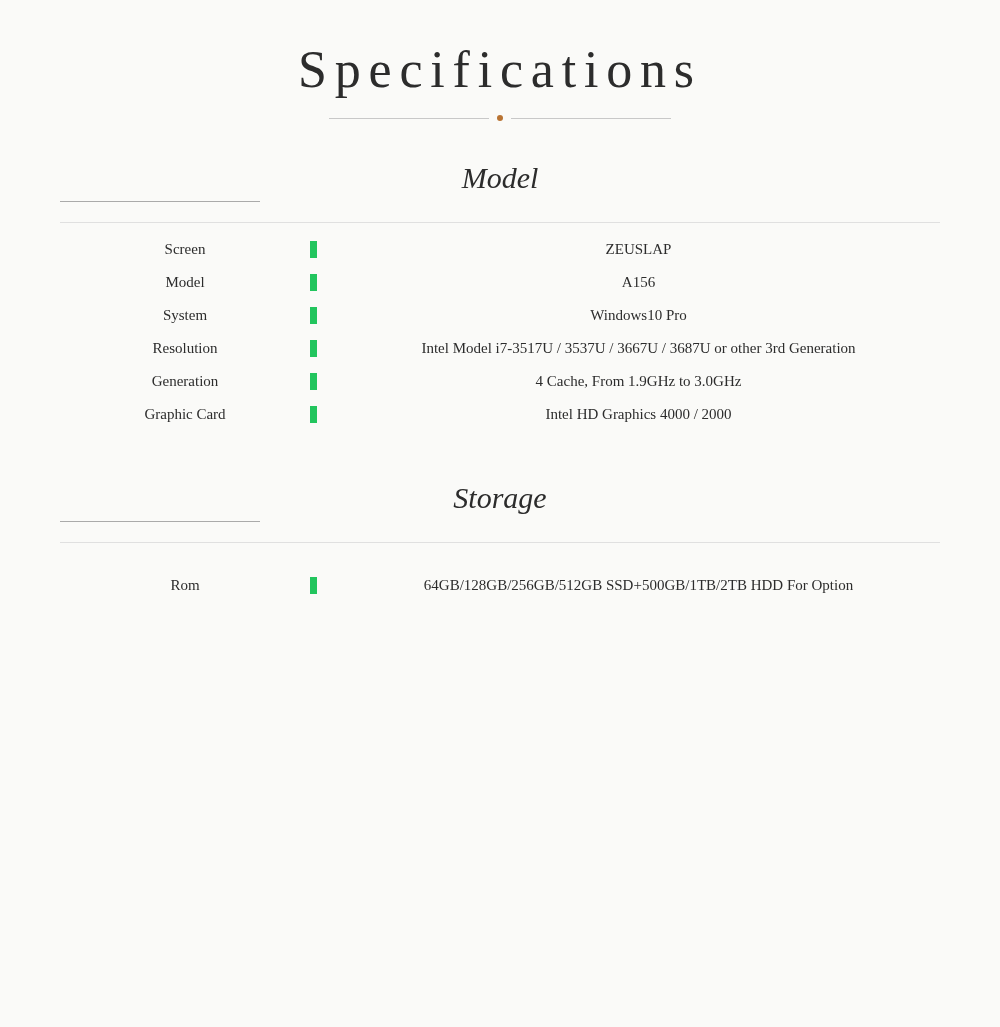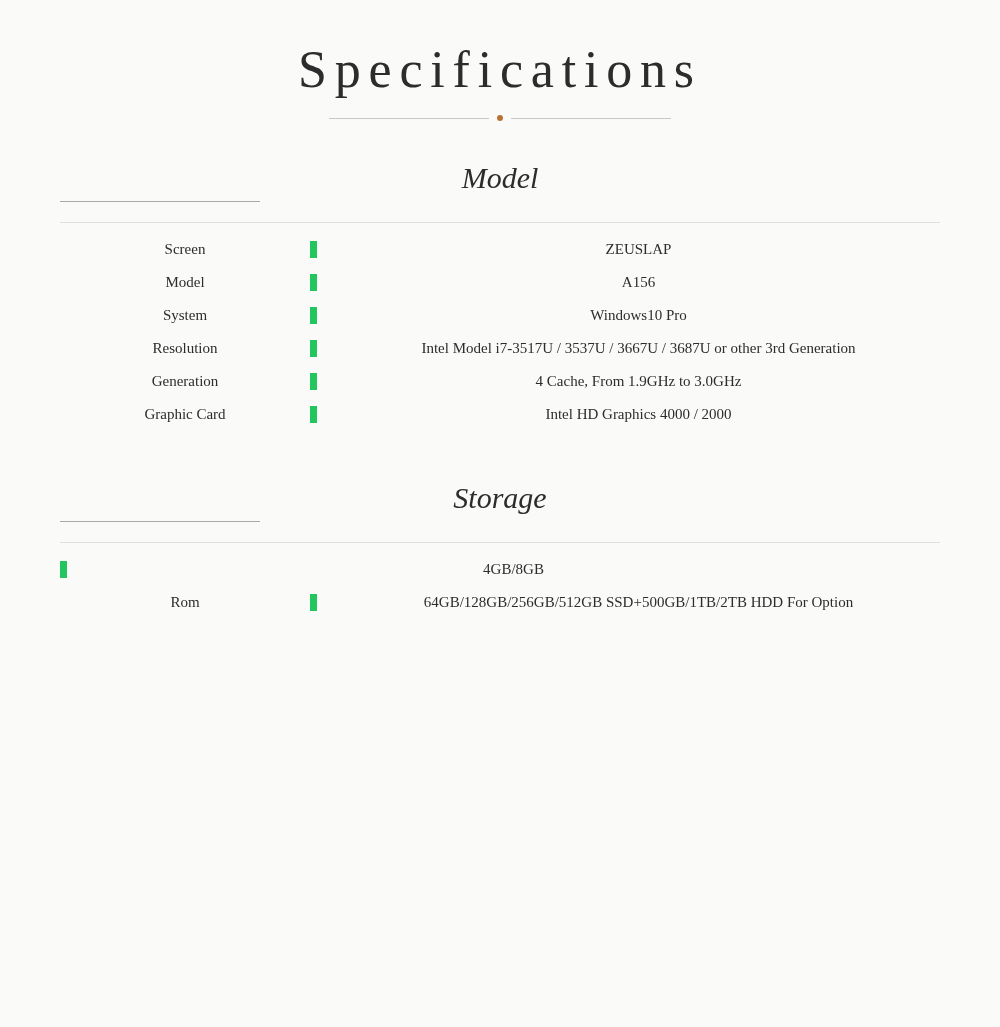--- a/index.html
+++ b/index.html
@@ -164,21 +164,20 @@
         </div>
       </div>
       <div class="section">
         <div class="section-header">
           <h2 class="section-title">Storage</h2>
           <div class="section-underline"></div>
         </div>
         <div class="full-divider"></div>
         <div class="specs-table">
           <div class="spec-row">
-            <div class="spec-value">4GB/8GB</div>
           </div>
           <div class="spec-row">
             <div class="spec-label">Rom</div>
             <div class="spec-value">64GB/128GB/256GB/512GB SSD+500GB/1TB/2TB HDD For Option</div>
           </div>
         </div>
       </div>
     </div>
 
 </div>

